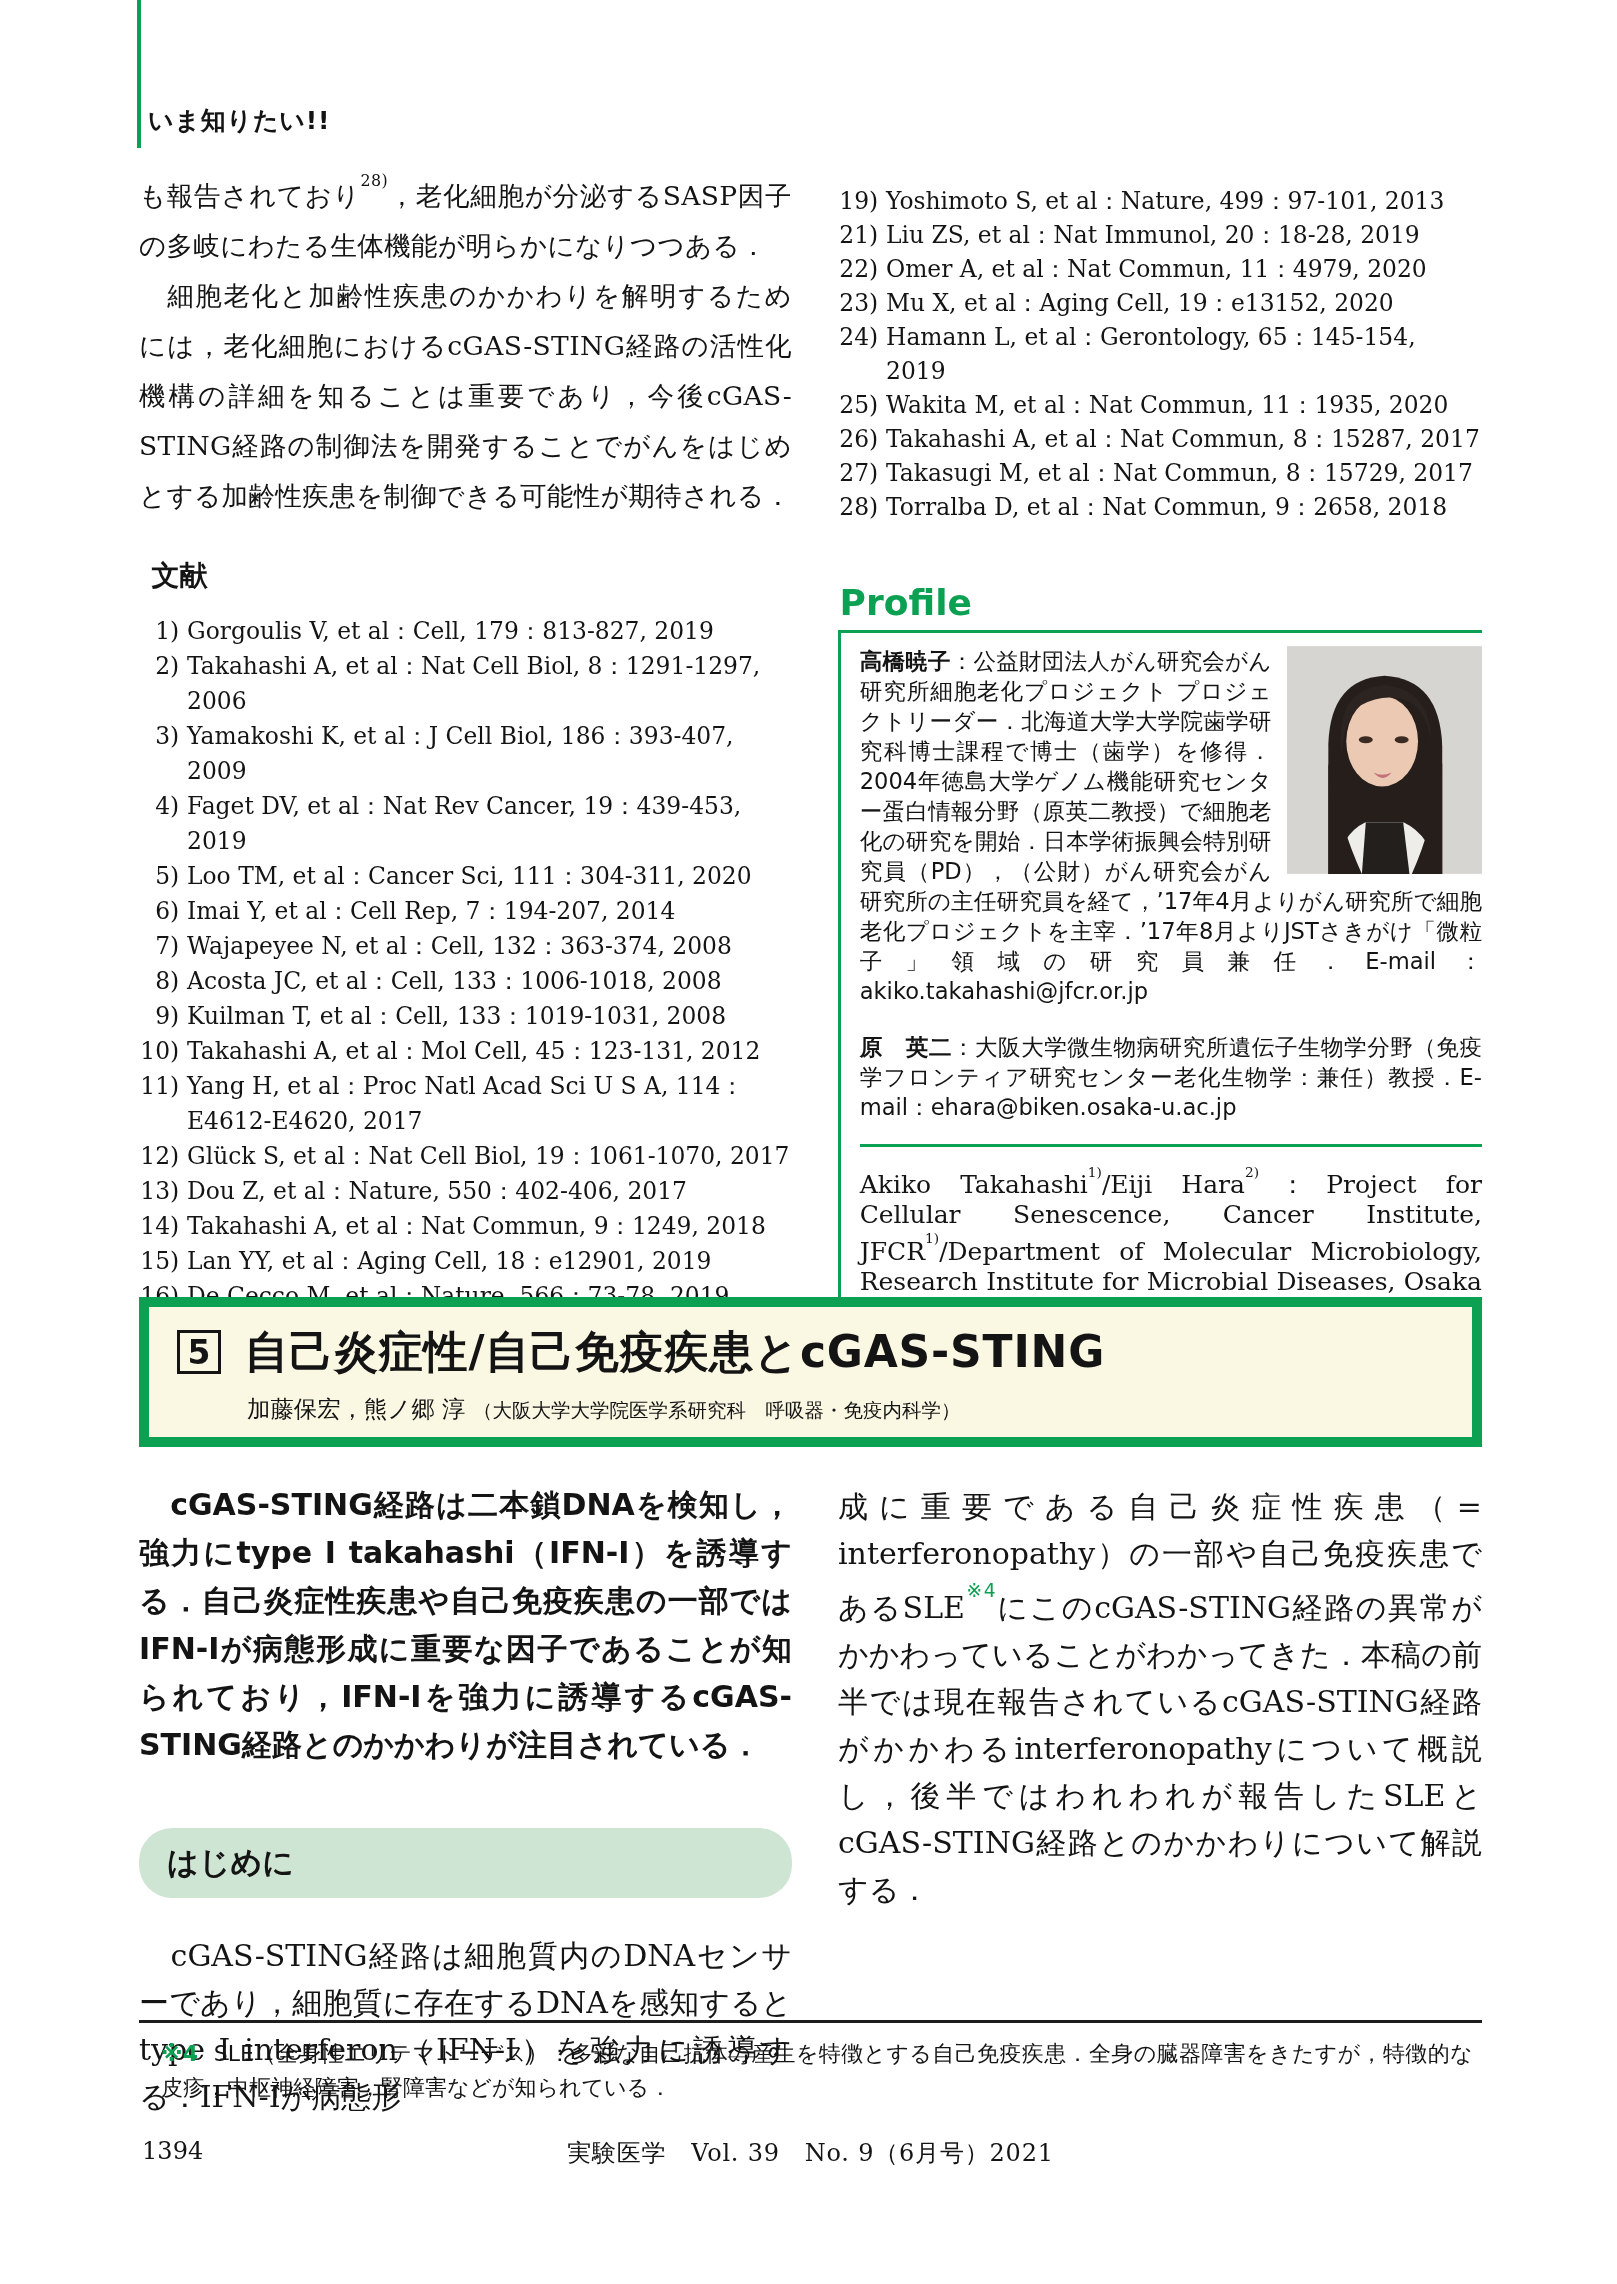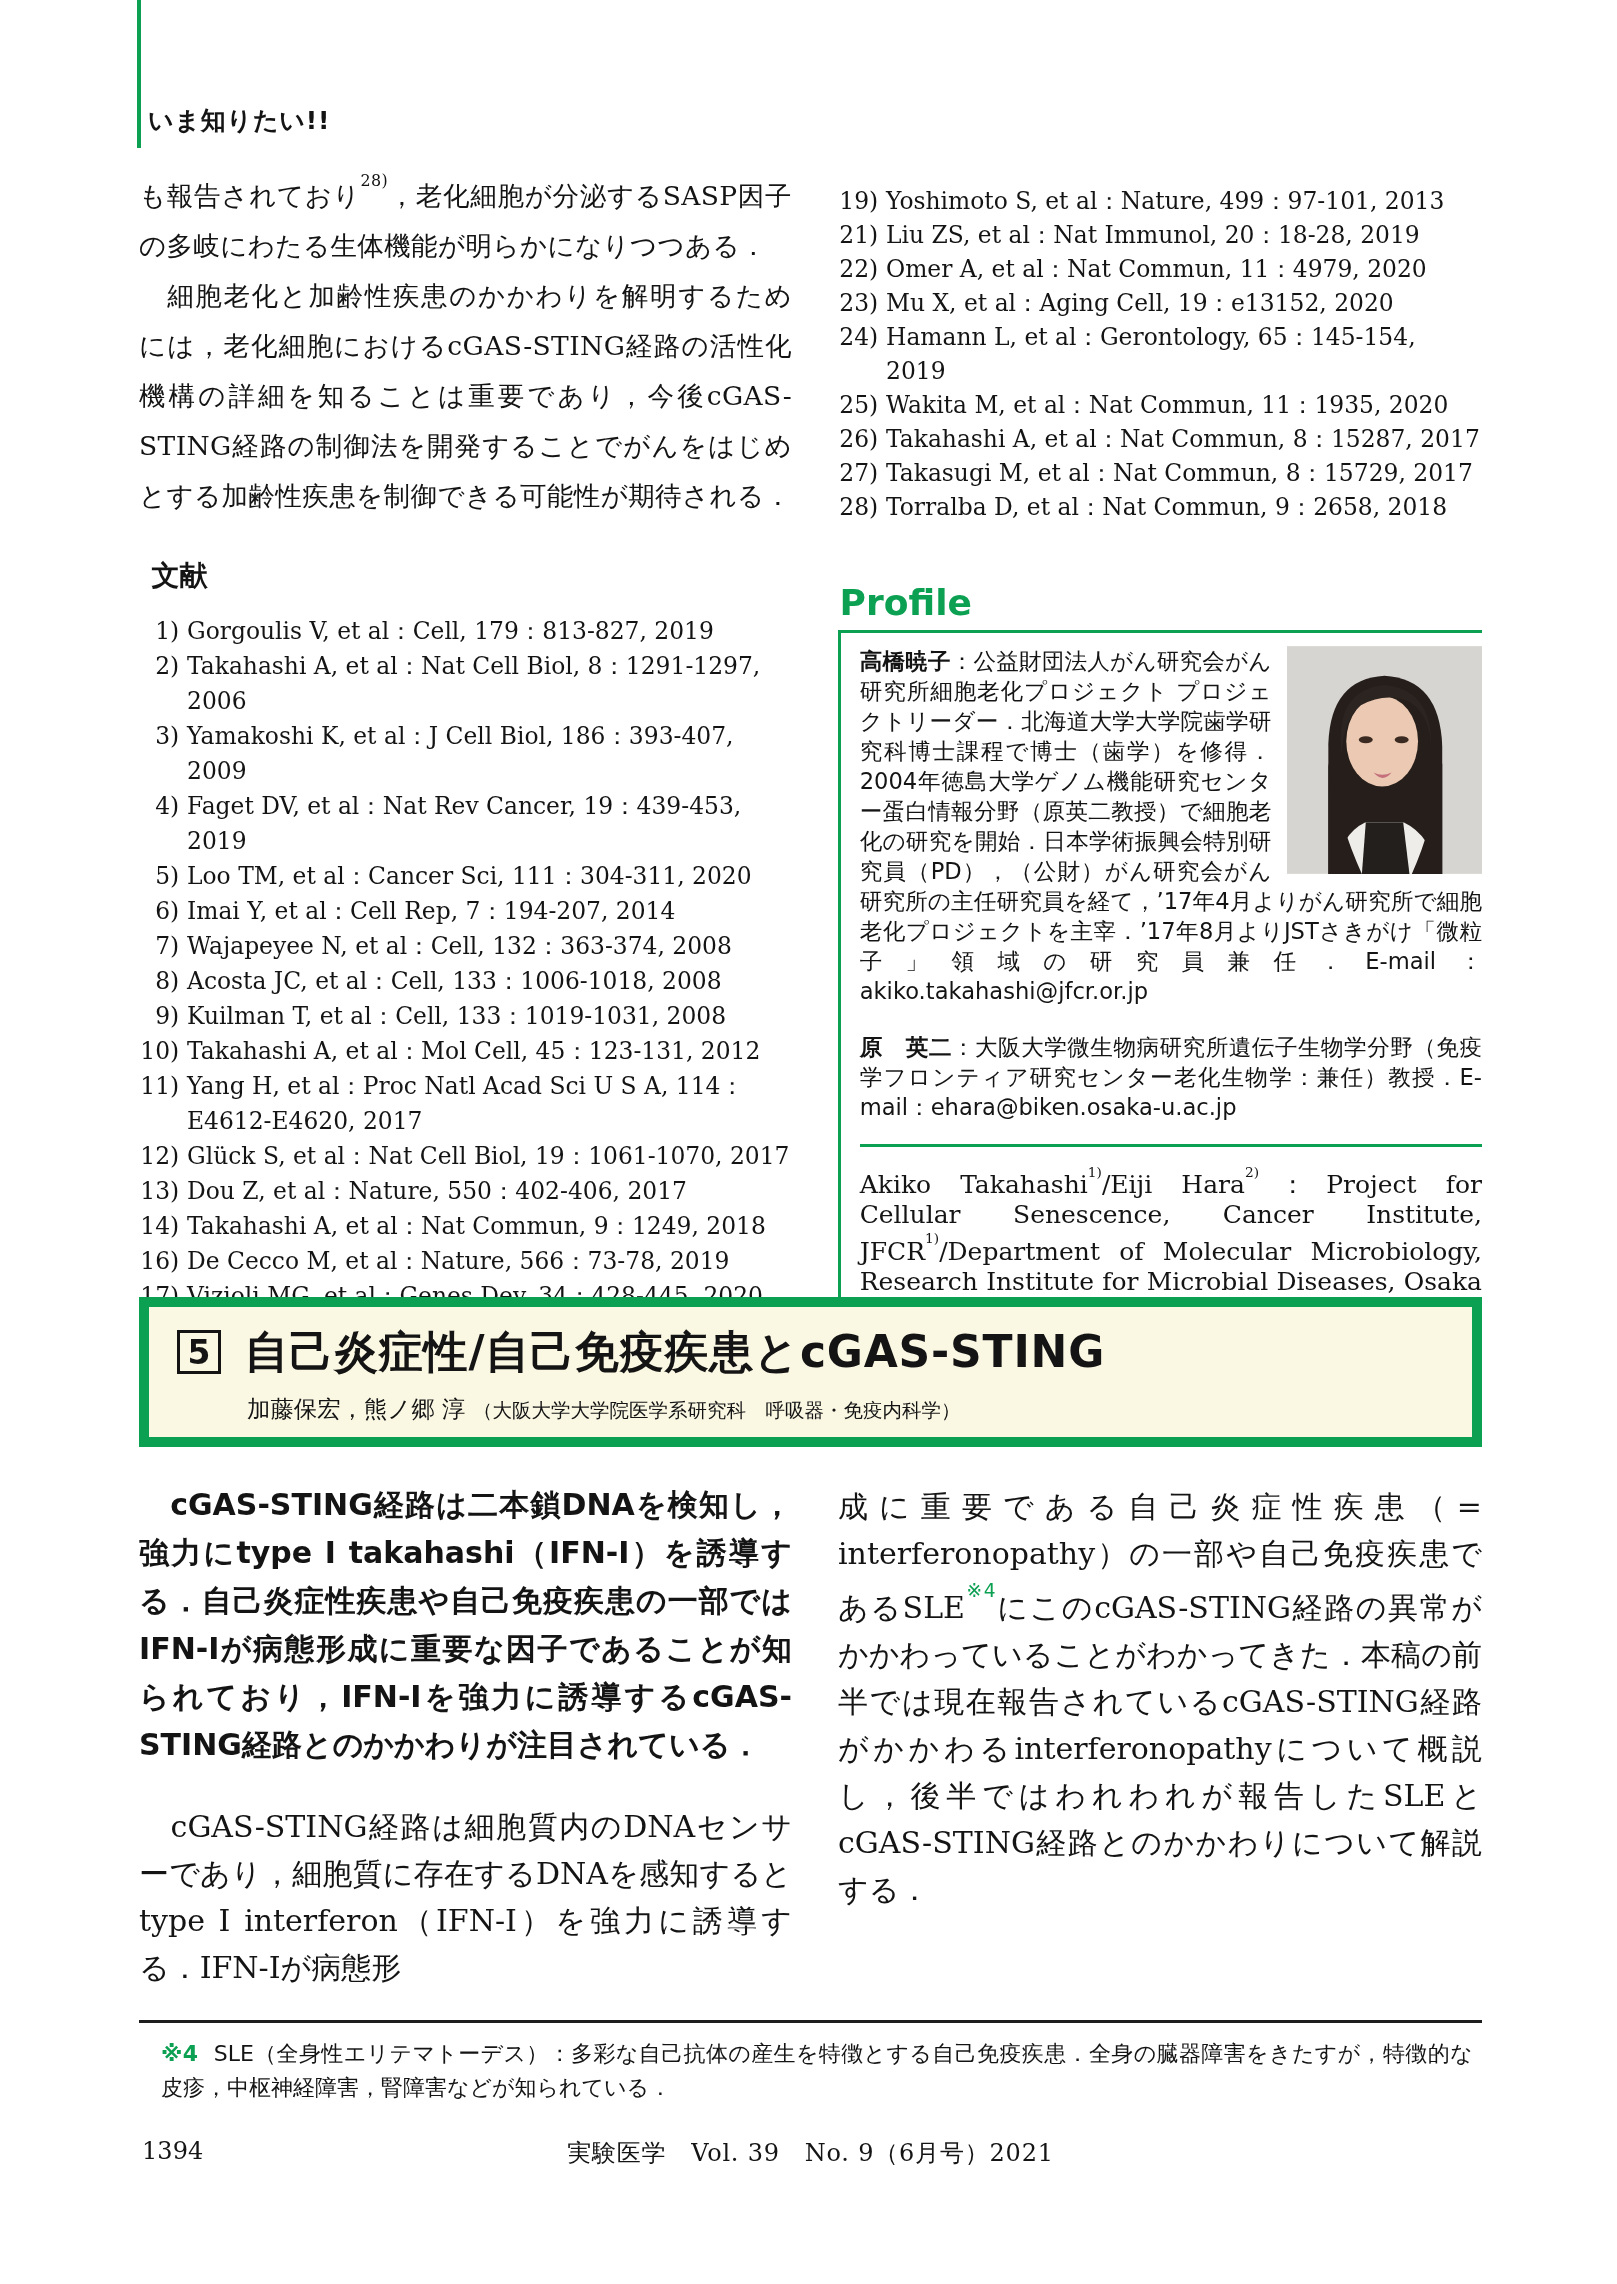--- a/index.html
+++ b/index.html
@@ -145,20 +145,24 @@
         <span class="ref-num">12)</span>
         <span class="ref-text">Glück S, et al：Nat Cell Biol, 19：1061-1070, 2017</span>
       </li>
         <li class="ref">
         <span class="ref-num">13)</span>
         <span class="ref-text">Dou Z, et al：Nature, 550：402-406, 2017</span>
       </li>
         <li class="ref">
         <span class="ref-num">14)</span>
         <span class="ref-text">Takahashi A, et al：Nat Commun, 9：1249, 2018</span>
+      </li>
+        <li class="ref">
+        <span class="ref-num">15)</span>
+        <span class="ref-text">Lan YY, et al：Aging Cell, 18：e12901, 2019</span>
       </li>
         <li class="ref">
         <span class="ref-num">16)</span>
         <span class="ref-text">De Cecco M, et al：Nature, 566：73-78, 2019</span>
       </li>
         <li class="ref">
         <span class="ref-num">17)</span>
         <span class="ref-text">Vizioli MG, et al：Genes Dev, 34：428-445, 2020</span>
       </li>
         <li class="ref">
@@ -237,20 +241,21 @@
   <section class="banner">
     <div class="banner-row">
       <span class="banner-num gothic">5</span>
       <h1 class="banner-title gothic">自己炎症性/自己免疫疾患とcGAS-STING</h1>
     </div>
     <p class="banner-authors"><span>加藤保宏，熊ノ郷 淳</span> <span class="banner-affil">（大阪大学大学院医学系研究科　呼吸器・免疫内科学）</span></p>
   </section>
 
   <section class="col col-left-bottom">
     <p class="abstract gothic">　cGAS-STING経路は二本鎖DNAを検知し，強力にtype I takahashi（IFN-I）を誘導する．自己炎症性疾患や自己免疫疾患の一部ではIFN-Iが病態形成に重要な因子であることが知られており，IFN-Iを強力に誘導するcGAS-STING経路とのかかわりが注目されている．</p>
+    <h2 class="intro-heading gothic">はじめに</h2>
     <p class="intro-par">　cGAS-STING経路は細胞質内のDNAセンサーであり，細胞質に存在するDNAを感知するとtype I interferon（IFN-I）を強力に誘導する．IFN-Iが病態形</p>
   </section>
 
   <section class="col col-right-bottom">
     <p class="intro-par"><span>成に重要である自己炎症性疾患（= interferonopathy）の一部や自己免疫疾患であるSLE</span><sup class="fn-sup">※4</sup><span>にこのcGAS-STING経路の異常がかかわっていることがわかってきた．本稿の前半では現在報告されているcGAS-STING経路がかかわるinterferonopathyについて概説し，後半ではわれわれが報告したSLEとcGAS-STING経路とのかかわりについて解説する．</span></p>
   </section>
 
   <div class="footnote">
     <p class="footnote-text gothic"><span class="fn-marker">※4</span><span>SLE（全身性エリテマトーデス）：多彩な自己抗体の産生を特徴とする自己免疫疾患．全身の臓器障害をきたすが，特徴的な皮疹，中枢神経障害，腎障害などが知られている．</span></p>
   </div>

